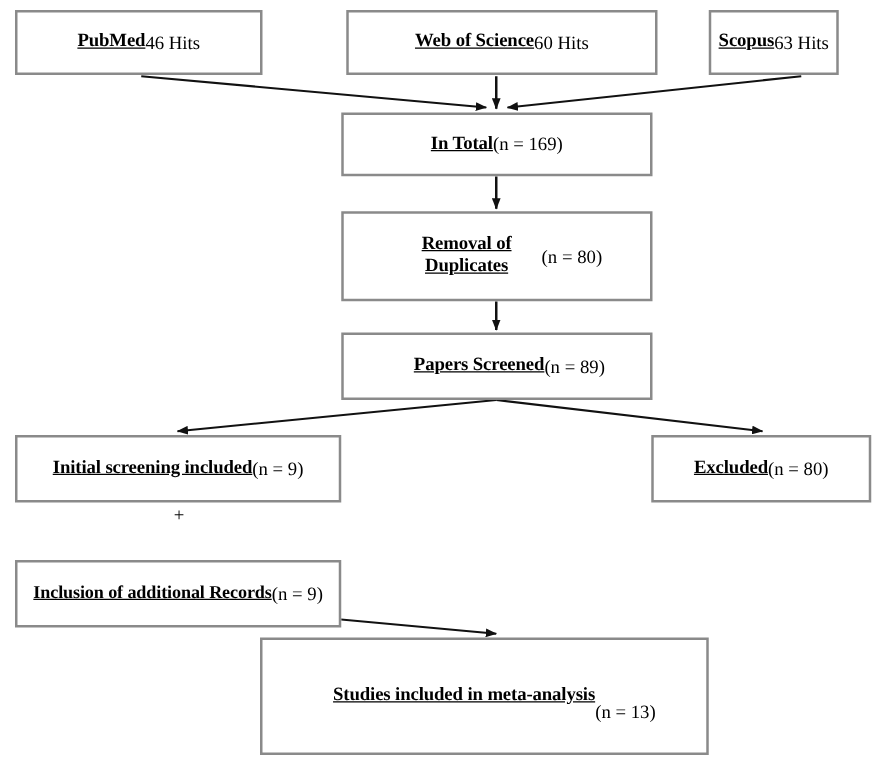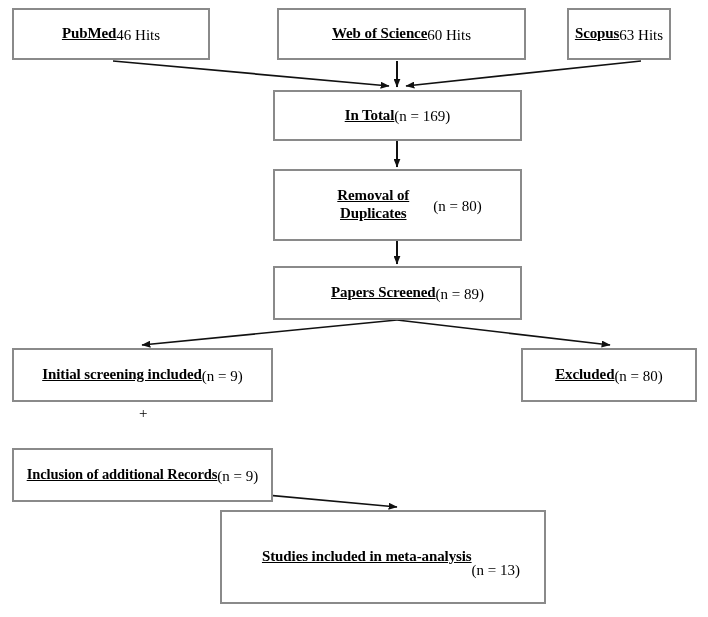--- a/index.html
+++ b/index.html
@@ -130,18 +130,18 @@
     <div class="node-count">(n = 80)</div>
   </div>
 
   <div class="plus-sign" style="left:139px; top:406px;">+</div>
 
   <div class="node" style="left:12px; top:430px; width:261px; height:54px;margin-top:18px;">
     <div class="node-title" style="font-size:14.5px;">Inclusion of additional Records</div>
     <div class="node-count">(n = 9)</div>
   </div>
 
-  <div class="node" style="left:220px; top:510px; width:326px; height:94px;padding-left:16px;">
+  <div class="node" style="left:208px; top:510px; width:359px; height:94px;padding-left:16px;">
     <div class="node-title">Studies included in meta-analysis</div>
     <div class="node-count" style="margin-top:28px;">(n = 13)</div>
   </div>
 
 </div>
 
 </body></html>

